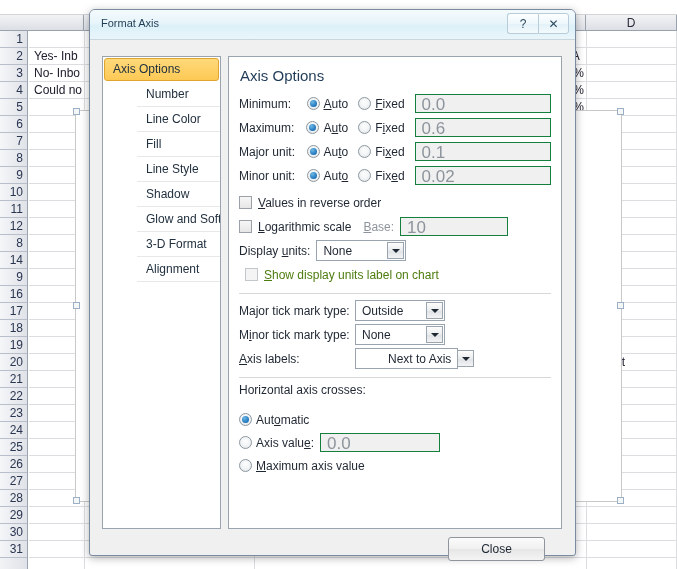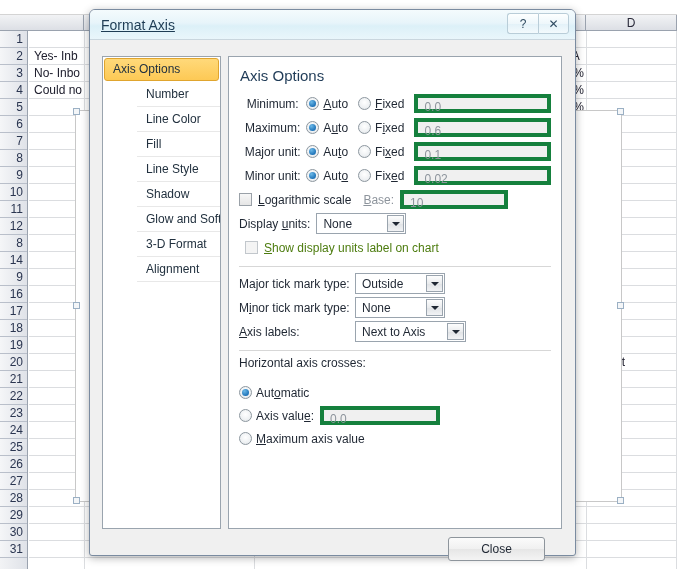--- a/index.html
+++ b/index.html
@@ -149,23 +149,22 @@
     position: relative;
     height: 30px;
     border-radius: 5px 5px 0 0;
     background: linear-gradient(to bottom, #f4fbfd 0%, #e7f4fa 45%, #dcf0f8 55%, #e9f6fb 100%);
     border-bottom: 1px solid #c9d6de;
     box-sizing: border-box;
   }
   .title-text {
     position: absolute;
     left: 11px; top: 7px;
-    font-size: 14px;
+    font-size: 11px;
     color: #1e3c54;
-    text-decoration: underline;
   }
   .title-btns {
     position: absolute;
     right: 6px; top: 3px;
     display: flex;
     height: 22px;
   }
   .tbtn {
     width: 31px; height: 21px;
     background: linear-gradient(to bottom,#fdffff,#eef7fb 50%, #e2f1f8 51%, #f3fafd);
@@ -239,21 +238,21 @@
     display: flex;
     align-items: center;
     height: 23px;
     margin-bottom: 1px;
   }
   .lbl {
     font-size: 12px;
     color: #1f2733;
     white-space: nowrap;
   }
-  .lbl.w72 { width: 72px; text-align: center; }
+  .lbl.w72 { width: 72px; }
   .lbl.w116 { width: 116px; }
   u { text-decoration: underline; }
 
   .radio {
     width: 13px; height: 13px;
     border-radius: 50%;
     background: radial-gradient(circle at 50% 40%, #ffffff 0%, #eef1f3 60%, #d8dde1 100%);
     border: 1px solid #8d979f;
     box-sizing: border-box;
     position: relative;
@@ -272,23 +271,23 @@
     font-size: 12px;
     color: #1f2733;
     margin-right: 10px;
     white-space: nowrap;
   }
 
   .txtbox {
     height: 19px;
     line-height: 19px;
     background: #f0f0f0;
-    border: 4px solid #15803d;
-    box-sizing: border-box;
-    font-size: 12px;
+    border: 1px solid #15803d;
+    box-sizing: border-box;
+    font-size: 17px;
     color: #8d949c;
     padding-left: 6px;
     white-space: nowrap;
   }
   .txtbox.w145 { width: 145px; }
   .txtbox.w120 { width: 120px; }
   .txtbox.w108 { width: 108px; }
 
   .chk {
     width: 13px; height: 13px;
@@ -327,21 +326,21 @@
     flex: 0 0 auto;
   }
   .combo .arrow::after {
     content: "";
     width: 0; height: 0;
     border-left: 4px solid transparent;
     border-right: 4px solid transparent;
     border-top: 4px solid #1f2733;
   }
   .combo.w90 { width: 90px; }
-  .combo.w103 { width: 111px; }
+  .combo.w103 { width: 103px; padding-left: 26px; }
 
   .sep {
     height: 1px;
     background: #d7d7d7;
     margin: 7px 0 5px 0;
   }
   .section-head {
     font-size: 12px;
     color: #1f2733;
     margin-bottom: 3px;
@@ -528,20 +527,24 @@
 
       <div class="row">
         <span class="lbl w72">Minor unit:</span>
         <span class="radio on"></span>
         <span class="radio-lbl">Aut<u>o</u></span>
         <span class="radio"></span>
         <span class="radio-lbl">Fix<u>e</u>d</span>
         <span class="txtbox w145">0.02</span>
       </div>
 
+      <div class="row" style="margin-top:4px;">
+        <span class="chk"></span>
+        <span class="chk-lbl"><u>V</u>alues in reverse order</span>
+      </div>
 
       <div class="row">
         <span class="chk"></span>
         <span class="chk-lbl" style="margin-right:12px;"><u>L</u>ogarithmic scale</span>
         <span class="lbl" style="margin-right:6px; color:#8d949c;"><u>B</u>ase:</span>
         <span class="txtbox w108">10</span>
       </div>
 
       <div class="row">
         <span class="lbl" style="margin-right:6px;">Display <u>u</u>nits:</span>

